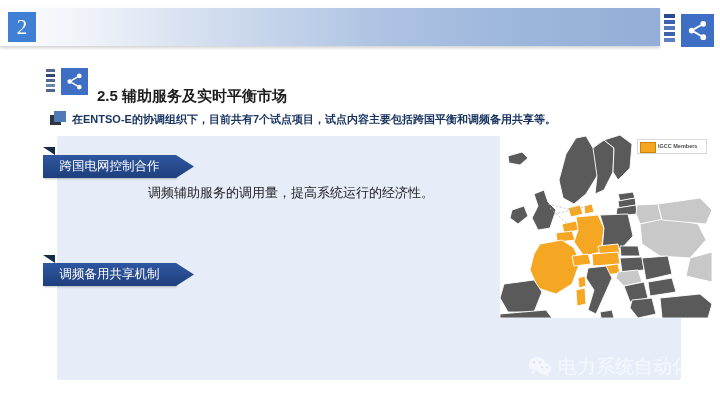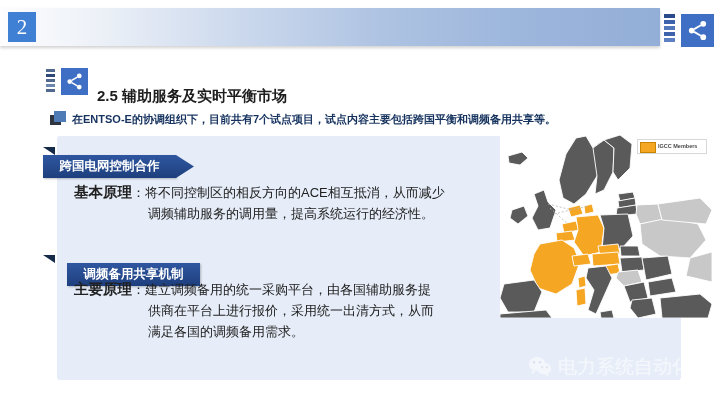--- a/index.html
+++ b/index.html
@@ -80,28 +80,28 @@
     background:linear-gradient(180deg,#2e56a0 0%,#264a8d 55%,#1e3f7d 100%);
     box-shadow:1px 1px 2px rgba(0,0,0,.25);
   }
   .ribbon .tip{
     position:absolute;top:8px;width:18px;height:23px;
     background:linear-gradient(180deg,#2e56a0 0%,#264a8d 55%,#1e3f7d 100%);
     clip-path:polygon(0 0,100% 50%,0 100%);
   }
   .ribbon .label{
     position:absolute;left:0;top:8px;height:23px;line-height:23px;
-    color:#ffffff;font-size:12.5px;font-weight:bold;
+    color:#ffffff;font-size:12.5px;font-weight:normal;
     white-space:nowrap;text-align:center;
   }
   #ribbon1{left:43px;top:147px;}
   #ribbon1 .body,#ribbon1 .label{width:133px;}
   #ribbon1 .tip{left:133px;}
   #ribbon2{left:43px;top:255px;}
-  #ribbon2 .body,#ribbon2 .label{width:133px;margin-left:24px;}
+  #ribbon2 .body,#ribbon2 .label{width:133px;}
   #ribbon2 .tip{left:133px;}
 
   
   .block{position:absolute;font-size:13px;color:#202020;}
   .block .row{line-height:21px;white-space:nowrap;}
   .block .lead-label{font-weight:bold;font-size:14.5px;}
   .indent{padding-left:74px;}
 
   #body1{left:74px;top:182px;width:420px;}
   #body2{left:74px;top:279px;width:420px;}
@@ -188,46 +188,32 @@
   <div id="panel"></div>
 
   <div class="ribbon" id="ribbon1">
     <div class="fold"></div>
     <div class="body"></div>
     <div class="tip"></div>
     <div class="label">跨国电网控制合作</div>
   </div>
 
   <div class="block" id="body1">
-    <div class="row">
-      <span class="lead-label">基本原理</span><span>：</span><span>将不同控制区的相反方向的ACE相互抵消，从而减少</span>
-    </div>
     <div class="row indent">
       <span>调频辅助服务的调用量，提高系统运行的经济性。</span>
     </div>
   </div>
 
   <div class="ribbon" id="ribbon2">
     <div class="fold"></div>
     <div class="body"></div>
     <div class="tip"></div>
     <div class="label">调频备用共享机制</div>
   </div>
 
-  <div class="block" id="body2">
-    <div class="row">
-      <span class="lead-label">主要原理</span><span>：</span><span>建立调频备用的统一采购平台，由各国辅助服务提</span>
-    </div>
-    <div class="row indent">
-      <span>供商在平台上进行报价，采用统一出清方式，从而</span>
-    </div>
-    <div class="row indent">
-      <span>满足各国的调频备用需求。</span>
-    </div>
-  </div>
 
   <div id="map">
     <svg width="212" height="186" viewBox="0 0 212 186" aria-hidden="true">
       <rect x="0" y="0" width="212" height="186" fill="#ffffff"></rect>
       <g stroke="#ffffff" stroke-width="0.9" stroke-linejoin="round">
 
         <path d="M8 24 L22 20 L28 26 L20 33 L9 31 Z" fill="#5a5a5a"></path>
 
         <path d="M66 22 L76 6 L86 4 L93 16 L100 10 L104 22 L97 44 L86 62 L74 72 L63 66 L59 48 Z" fill="#5a5a5a"></path>
         <path d="M93 16 L104 8 L114 16 L113 40 L104 58 L95 62 L97 44 Z" fill="#5a5a5a"></path>

